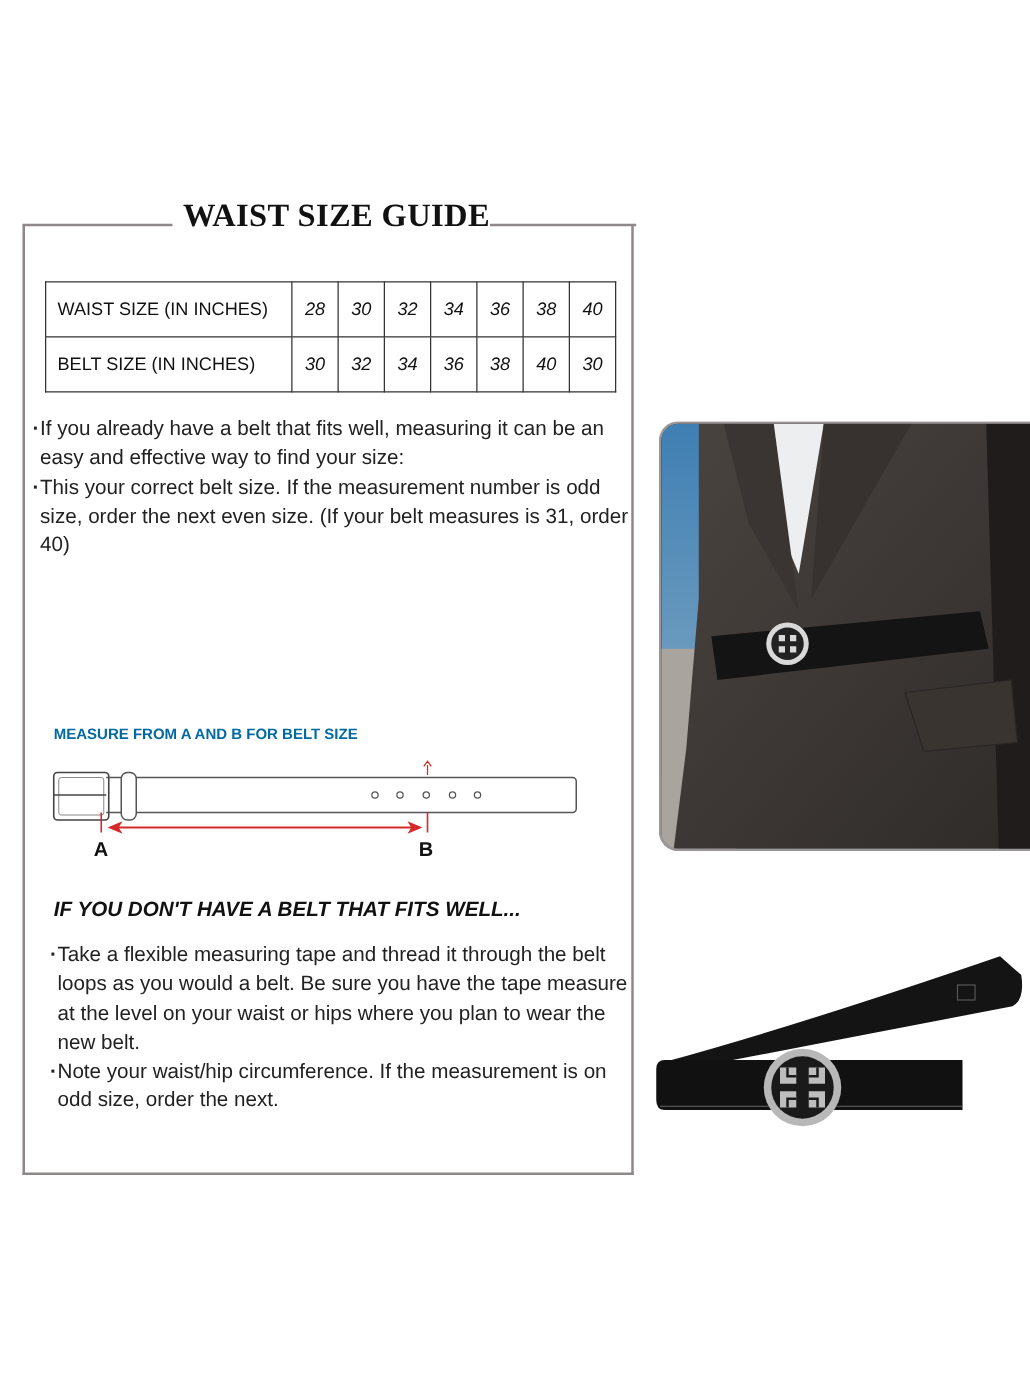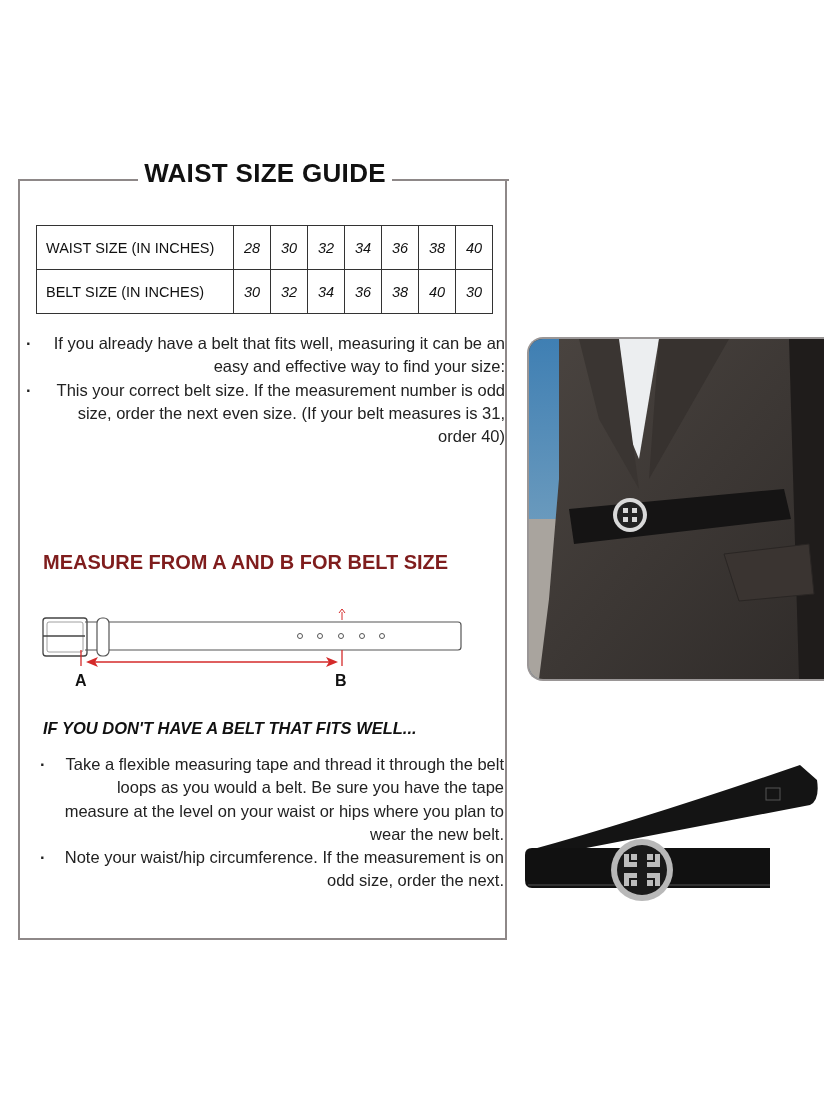--- a/index.html
+++ b/index.html
@@ -1,30 +1,30 @@
 <!DOCTYPE html>
 <html><head>
 <meta charset="utf-8">
 <style>
   html,body{margin:0;padding:0;}
   body{width:824px;height:1099px;background:#ffffff;position:relative;overflow:hidden;font-family:"Liberation Sans",sans-serif;color:#111;}
   .guide-box{position:absolute;left:18px;top:180px;width:489px;height:760px;border:2px solid #8e8888;border-top:none;box-sizing:border-box;}
   .top-line-l{position:absolute;left:18px;top:179px;width:120px;height:2px;background:#8e8888;}
   .top-line-r{position:absolute;left:392px;top:179px;width:117px;height:2px;background:#8e8888;}
-  .title{position:absolute;left:138px;top:158px;width:254px;text-align:center;font-weight:bold;font-size:26px;letter-spacing:0.3px;color:#111;}
+  .title{position:absolute;left:138px;top:158px;width:254px;text-align:right;font-weight:bold;font-size:26px;letter-spacing:0.3px;color:#111;font-family:Liberation Serif, serif;}
   table.size-table{position:absolute;left:36px;top:225px;border-collapse:collapse;font-size:14.5px;}
   table.size-table td{border:1.5px solid #333;height:43px;padding:0;text-align:center;}
   table.size-table td.label{font-weight:normal;text-align:left;padding-left:9px;width:187px;}
   table.size-table td.num{width:36px;font-style:italic;}
   ul.bullets{position:absolute;margin:0;padding:0;list-style:none;font-size:16.5px;line-height:23.3px;color:#222;}
-  ul.bullets li{position:relative;padding-left:27px;text-align:right;}
+  ul.bullets li{position:relative;padding-left:12px;}
   ul.bullets li::before{content:"\00B7";position:absolute;left:6px;top:0;font-weight:bold;}
   .b1{left:20px;top:332px;width:485px;}
   .b2{left:34px;top:753px;width:470px;padding-left:0;}
-  .sub-heading{position:absolute;left:43px;top:551px;font-weight:bold;font-size:20px;color:#7f1d1d;}
+  .sub-heading{position:absolute;left:43px;top:580px;font-weight:bold;font-size:12px;color:#0369a1;}
   .ital-heading{position:absolute;left:43px;top:719px;font-weight:bold;font-style:italic;font-size:16.5px;color:#111;}
   .diagram{position:absolute;left:30px;top:600px;width:440px;height:90px;}
   .lbl-a{position:absolute;left:75px;top:672px;font-weight:bold;font-size:16px;}
   .lbl-b{position:absolute;left:335px;top:672px;font-weight:bold;font-size:16px;}
   .photo{position:absolute;left:527px;top:337px;width:300px;height:340px;border:2px solid #9a9696;border-right:none;border-radius:16px 0 0 16px;overflow:hidden;background:#3e3a37;}
   .product{position:absolute;left:520px;top:760px;width:304px;height:150px;}
 </style>
 </head>
 <body>
 

